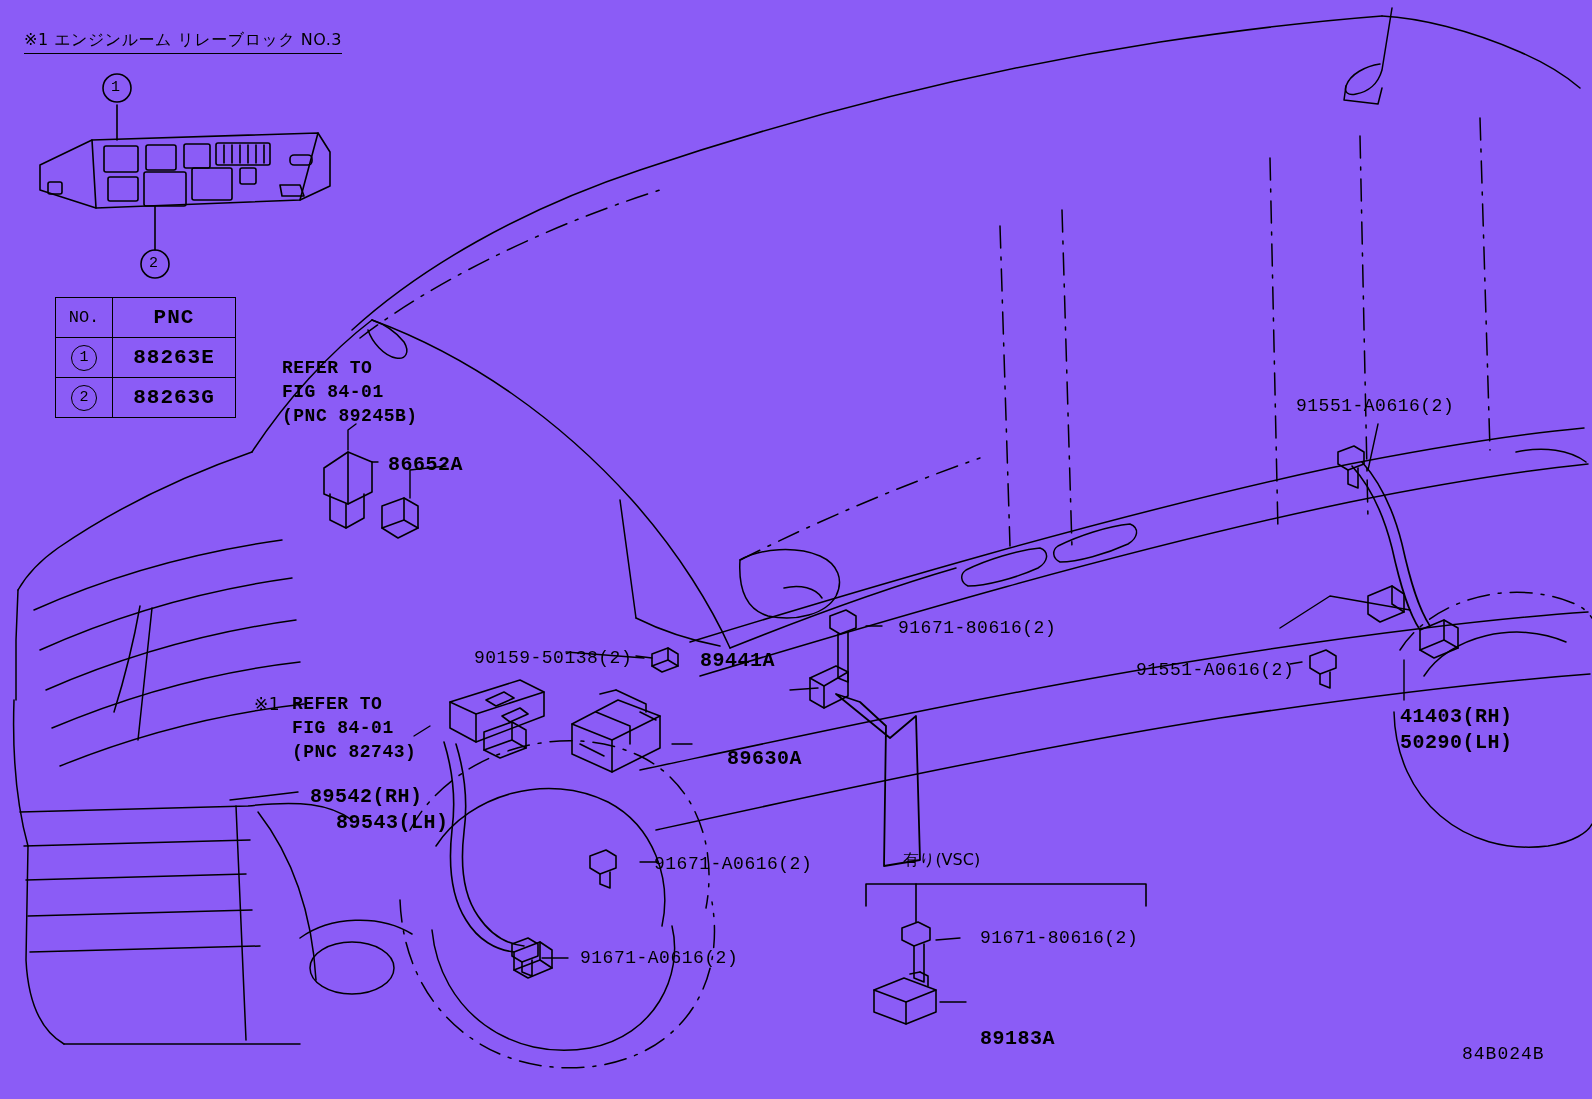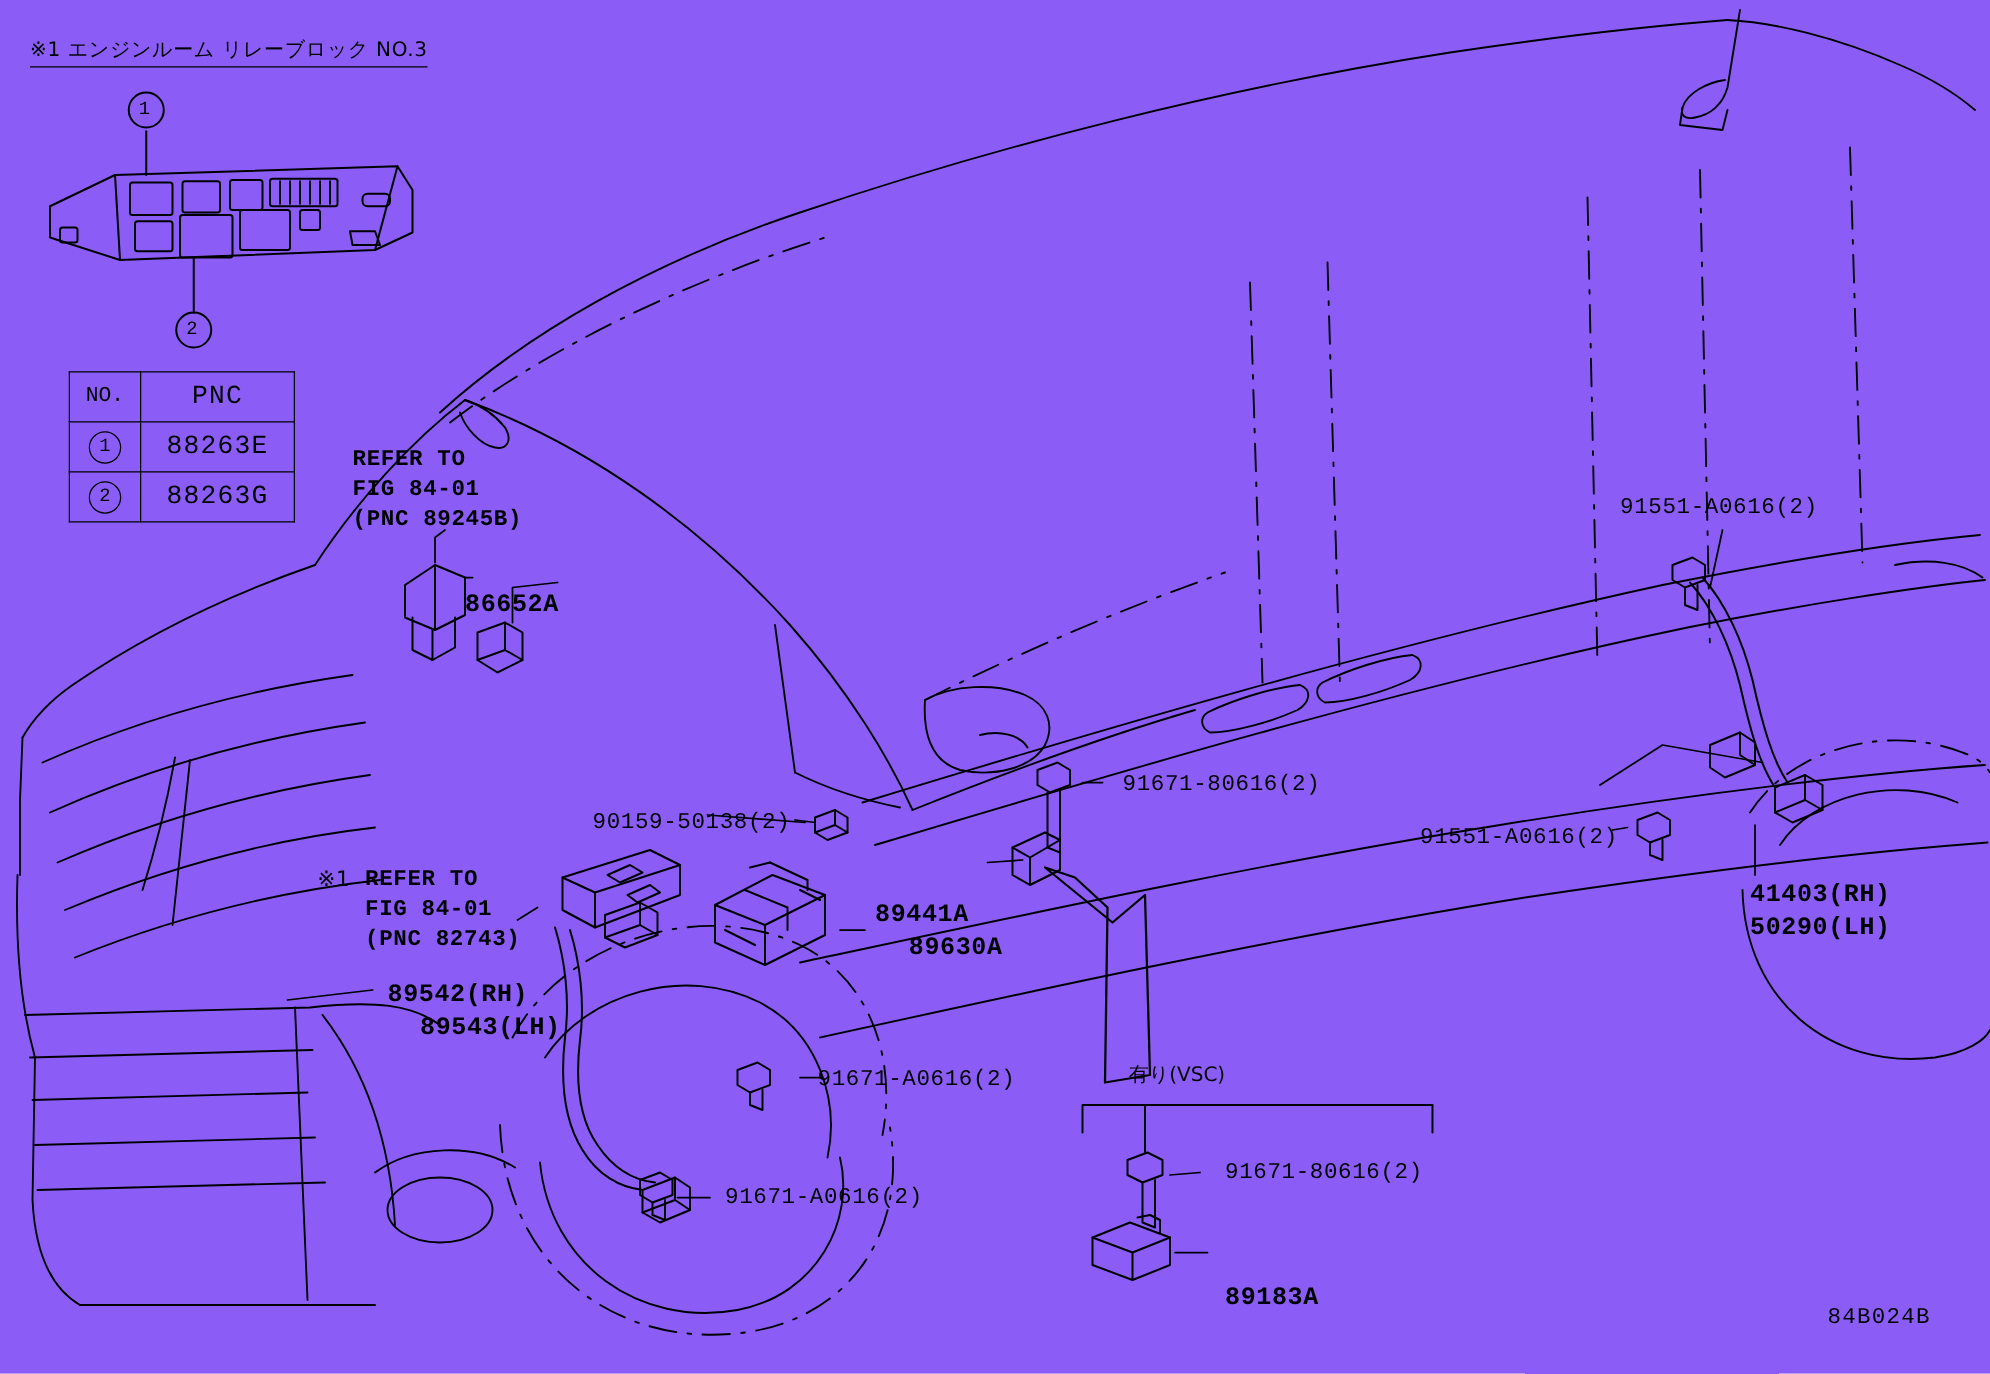--- a/index.html
+++ b/index.html
@@ -77,21 +77,21 @@
     font-family: "Liberation Mono", monospace;
   }
   table.pnc th, table.pnc td {
     border: 1.5px solid #000;
     text-align: center;
     padding: 0;
     height: 39px;
     font-weight: normal;
   }
   table.pnc th.c1, table.pnc td.c1 { width: 56px; font-size: 17px; }
-  table.pnc th.c2, table.pnc td.c2 { width: 122px; font-size: 21px; font-weight: normal; letter-spacing: 1px; }
+  table.pnc th.c2, table.pnc td.c2 { width: 122px; font-size: 21px; font-weight: bold; letter-spacing: 1px; }
   .circnum {
     display: inline-block;
     width: 24px;
     height: 24px;
     line-height: 23px;
     border: 1.5px solid #000;
     border-radius: 50%;
     font-size: 15px;
     text-align: center;
     font-family: "Liberation Mono", monospace;
@@ -349,33 +349,33 @@
       <td class="c1"><span class="circnum">2</span></td>
       <td class="c2">88263G</td>
     </tr>
   </tbody>
     </table>
 
   <div class="lbl refer" style="left:282px; top:356px;">REFER TO
 FIG 84-01
 (PNC 89245B)</div>
 
-  <div class="lbl code" style="left:372px; top:452px;margin-top:20px;">86652A</div>
+  <div class="lbl code" style="left:388px; top:452px;">86652A</div>
 
   <div class="lbl dim" style="left:474px; top:648px;">90159-50138(2)</div>
 
   <div class="lbl small" style="left:254px; top:694px; font-family:'DejaVu Sans',sans-serif;">※1</div>
   <div class="lbl refer" style="left:292px; top:692px;">REFER TO
 FIG 84-01
 (PNC 82743)</div>
 
   <div class="lbl code" style="left:310px; top:784px;">89542(RH)</div>
   <div class="lbl code" style="left:300px; top:810px;margin-left:36px;">89543(LH)</div>
 
-  <div class="lbl code" style="left:700px; top:720px;">89441A</div>
+  <div class="lbl code" style="left:700px; top:648px;">89441A</div>
   <div class="lbl code" style="left:698px; top:746px;margin-left:29px;">89630A</div>
 
   <div class="lbl dim" style="left:898px; top:618px;">91671-80616(2)</div>
 
   <div class="lbl dim" style="left:654px; top:854px;">91671-A0616(2)</div>
   <div class="lbl dim" style="left:580px; top:948px;">91671-A0616(2)</div>
 
   <div class="lbl dim" style="left:1296px; top:396px;">91551-A0616(2)</div>
   <div class="lbl dim" style="left:1136px; top:660px;">91551-A0616(2)</div>
 

